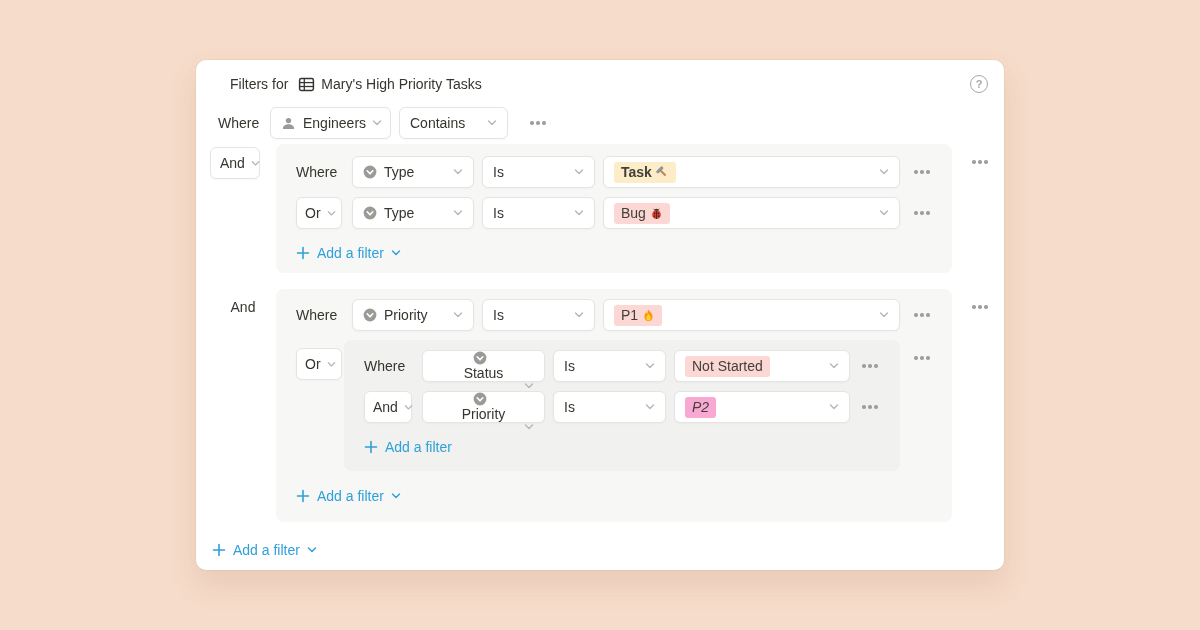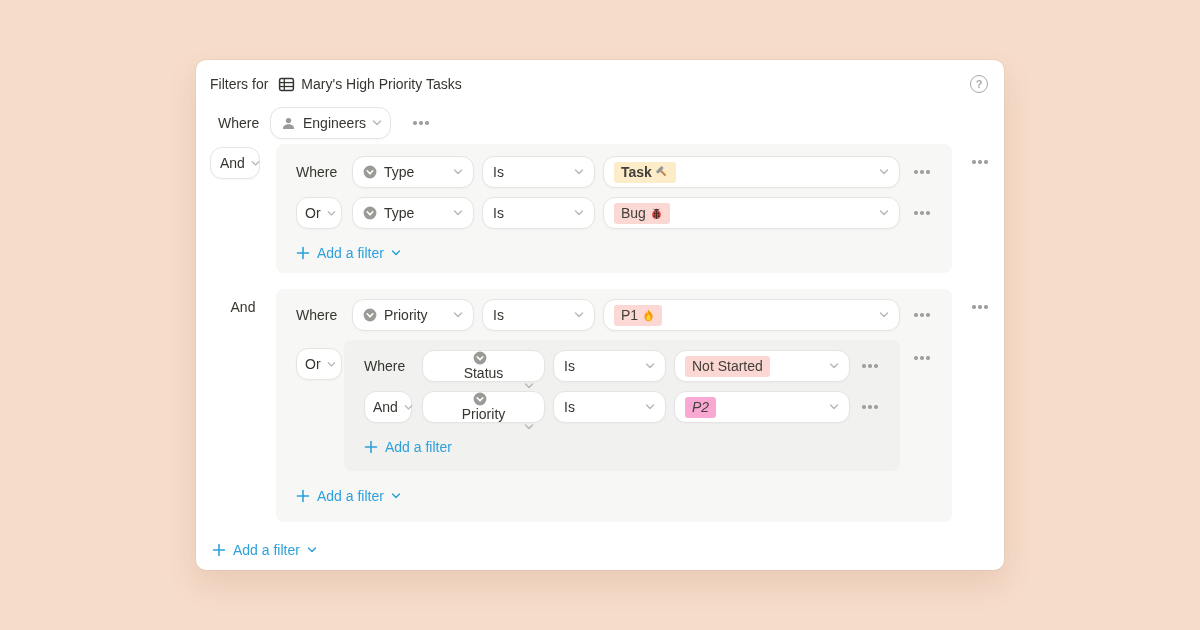--- a/index.html
+++ b/index.html
@@ -4,31 +4,31 @@
 <style>
   * { margin:0; padding:0; box-sizing:border-box; }
   html,body { width:1200px; height:630px; overflow:hidden; }
   body { background:#f6dcca; font-family:"Liberation Sans","DejaVu Sans",sans-serif; font-size:14px; color:#37352f; }
 
   .card { position:absolute; left:196px; top:60px; width:808px; height:510px; background:#ffffff;
           border-radius:10px; box-shadow:0 0 0 1px rgba(15,15,15,0.03), 0 14px 30px rgba(150,95,60,0.14); }
   .card-inner { padding:0 14px; }
 
   
-  .hdr { display:flex; align-items:center; padding:15px 0 10px 0; }
+  .hdr { display:flex; align-items:center; padding:15px 0 10px 0;margin-left:20px; }
   .hdr .prefix { color:#37352f; margin-left:0; }
   .hdr .db-icon { display:flex; margin:0 6px 0 10px; }
   .hdr .title { font-weight:400; }
   .help { margin-left:auto; margin-right:2px; width:18px; height:18px; border:1.4px solid #a9a8a5; border-radius:50%;
           color:#a9a8a5; font-size:11px; font-weight:700; display:flex; align-items:center; justify-content:center; cursor:pointer; }
 
   
   .frow { display:flex; align-items:center; height:32px; margin-top:4px; }
   .lbl-where { width:60px; padding-left:8px; flex:none; }
-  .box { background:#fff; border:1px solid #e5e4e2; border-radius:12px; height:32px; display:flex; align-items:center;
+  .box { background:#fff; border:1px solid #e5e4e2; border-radius:6px; height:32px; display:flex; align-items:center;
          padding:0 10px; box-shadow:0 1px 2px rgba(15,15,15,0.03); cursor:pointer; flex:none; }
   .box + .box { margin-left:8px; }
   .chev { margin-left:auto; display:flex; flex:none; padding-left:6px; }
   .grow { flex:1 1 auto; }
 
   .dots { display:flex; gap:2.5px; align-items:center; justify-content:center; width:20px; height:10px; cursor:pointer; flex:none; }
   .dots i { width:3.4px; height:3.4px; border-radius:50%; background:#a19f9c; display:block; }
 
   .avatar { width:19px; height:19px; border-radius:50%; flex:none; margin-right:8px;
     background:
@@ -131,20 +131,28 @@
               <path d="M1.9 12.9 C1.9 9.9 4.4 8.3 7.5 8.3 C10.6 8.3 13.1 9.9 13.1 12.9 Z" fill="#9b9a97"></path>
             </svg>
         </span>
         <span>Engineers</span>
         <span class="chev">
             <svg width="10" height="10" viewBox="0 0 10 10">
               <use href="#chev-d"></use>
             </svg>
           </span>
       </div>
+      <div class="box" style="width:109px">
+        <span>Contains</span>
+        <span class="chev">
+            <svg width="10" height="10" viewBox="0 0 10 10">
+              <use href="#chev-d"></use>
+            </svg>
+          </span>
+      </div>
       <span class="dots" style="margin-left:20px">
           <i></i>
           <i></i>
           <i></i>
         </span>
     </div>
 
     
     <div class="group g1">
       <div class="conn-col">

